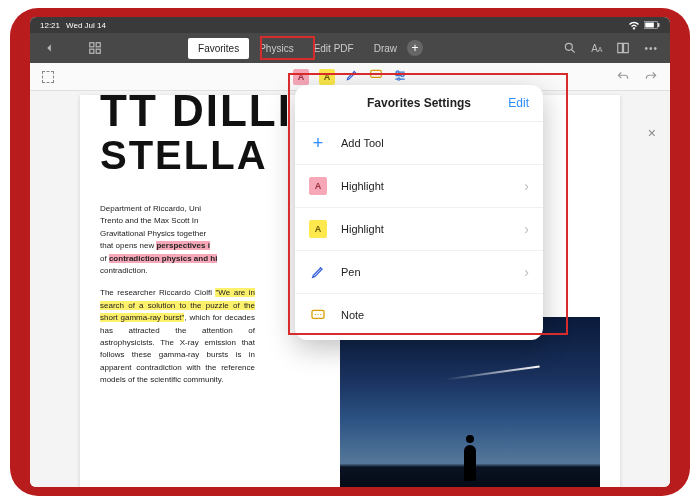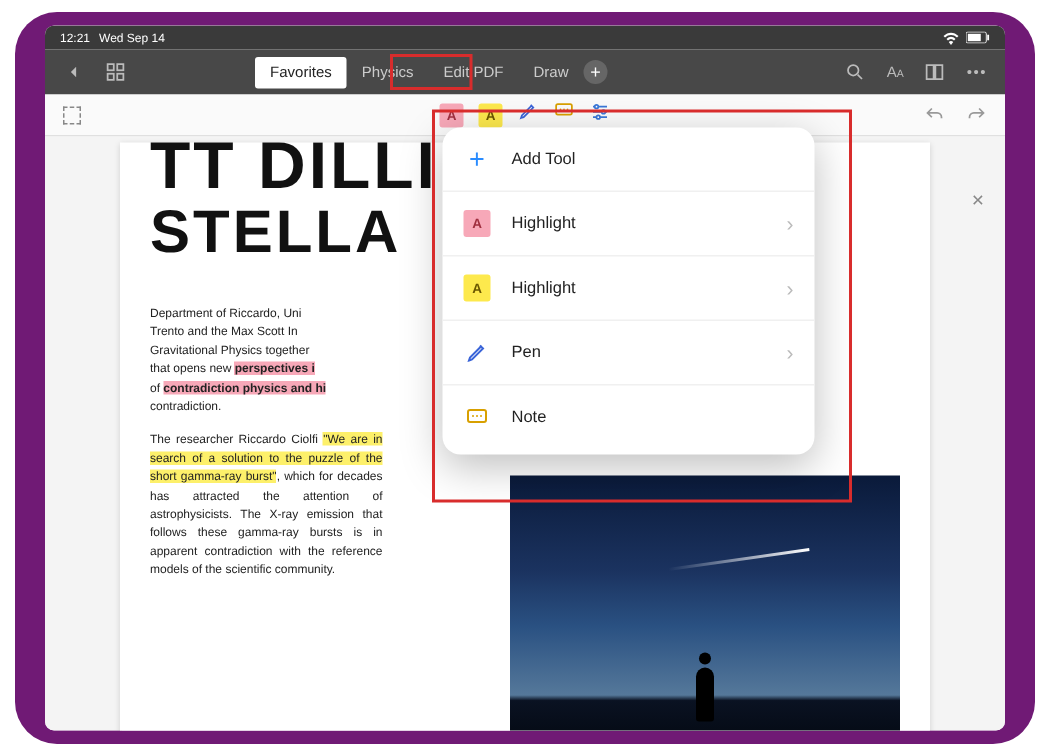--- a/index.html
+++ b/index.html
@@ -1,25 +1,25 @@
 <!DOCTYPE html>
 <html><head>
 <meta charset="utf-8">
 <style>
 * { margin: 0; padding: 0; box-sizing: border-box; font-family: -apple-system, BlinkMacSystemFont, "Segoe UI", Helvetica, sans-serif; }
 body { background: #fff; display: flex; align-items: center; justify-content: center; height: 504px; width: 700px; overflow: hidden; }
 
-.tablet-frame { width: 680px; height: 488px; background: #701a75; border-radius: 28px; padding: 9px 20px; position: relative; }
+.tablet-frame { width: 680px; height: 488px; background: #b91c1c; border-radius: 28px; padding: 9px 20px; position: relative; }
 .screen { width: 100%; height: 100%; background: #fff; border-radius: 6px; overflow: hidden; position: relative; }
 
 .status-bar { height: 16px; background: #3a3a3a; color: #fff; font-size: 8px; display: flex; justify-content: space-between; align-items: center; padding: 0 10px; }
 .status-left { display: flex; gap: 6px; }
 .status-right { display: flex; gap: 4px; align-items: center; }
 
-.top-toolbar { height: 30px; background: #484848; display: flex; align-items: center; padding: 0 12px; gap: 14px; color: #ddd; font-size: 10px; }
+.top-toolbar { height: 30px; background: #484848; display: flex; align-items: center; padding: 0 12px; gap: 32px; color: #ddd; font-size: 10px; }
 .tb-icon { fill: #bbb; width: 14px; height: 14px; flex-shrink: 0; }
 .tabs { display: flex; gap: 0; margin-left: auto; margin-right: auto; align-items: center; }
 .tab { padding: 5px 10px; color: #ccc; font-size: 10px; border-radius: 2px; }
 .tab.active { background: #fff; color: #222; }
 .tb-right { display: flex; gap: 14px; margin-left: auto; align-items: center; }
 .plus-circle { width: 16px; height: 16px; border-radius: 50%; background: #666; color: #fff; display: flex; align-items: center; justify-content: center; font-size: 12px; }
 
 .sub-toolbar { height: 28px; background: #fafafa; border-bottom: 1px solid #e0e0e0; display: flex; align-items: center; padding: 0 12px; position: relative; }
 .crop-box { width: 12px; height: 12px; border: 1px dashed #888; }
 .tool-icons { position: absolute; left: 50%; transform: translateX(-50%); display: flex; gap: 10px; align-items: center; }
@@ -65,21 +65,21 @@
 </head>
 <body>
 
 <div class="tablet-frame">
 
   <div class="screen">
 
     <div class="status-bar">
       <div class="status-left">
         <span>12:21</span>
-        <span>Wed Sep 14</span>
+        <span>Wed Jul 14</span>
       </div>
       <div class="status-right">
         <svg width="12" height="9" viewBox="0 0 24 18">
             <path fill="#fff" d="M12 18l-3-4c1-1 2-1.5 3-1.5s2 .5 3 1.5l-3 4zm-6-8c2-2 4-3 6-3s4 1 6 3l-2 2c-1-1-2.5-2-4-2s-3 1-4 2l-2-2zm-4-4c3-3 6.5-4.5 10-4.5S19 3 22 6l-2 2c-2.5-2.5-5-3.5-8-3.5S6.5 5.5 4 8l-2-2z"></path>
           </svg>
         <svg width="16" height="8" viewBox="0 0 26 12">
             <rect x="0" y="0" width="22" height="12" rx="2" fill="none" stroke="#fff" stroke-width="1"></rect>
             <rect x="2" y="2" width="14" height="8" fill="#fff"></rect>
             <rect x="23" y="3" width="2" height="6" fill="#fff"></rect>
           </svg>
@@ -166,20 +166,24 @@
           <div class="streak"></div>
           <div class="person">
               <div class="head"></div>
               <div class="body"></div>
             </div>
         </div>
       </div>
     </div>
 
     <div class="popover">
+      <div class="pop-head">
+        <span>Favorites Settings</span>
+        <span class="pop-edit">Edit</span>
+      </div>
       <div class="pop-row">
         <span class="row-icon plus-blue">+</span>
         <span>Add Tool</span>
       </div>
       <div class="pop-row">
         <span class="row-icon mini-icon hl-pink">A</span>
         <span>Highlight</span>
         <span class="chev">›</span>
       </div>
       <div class="pop-row">

